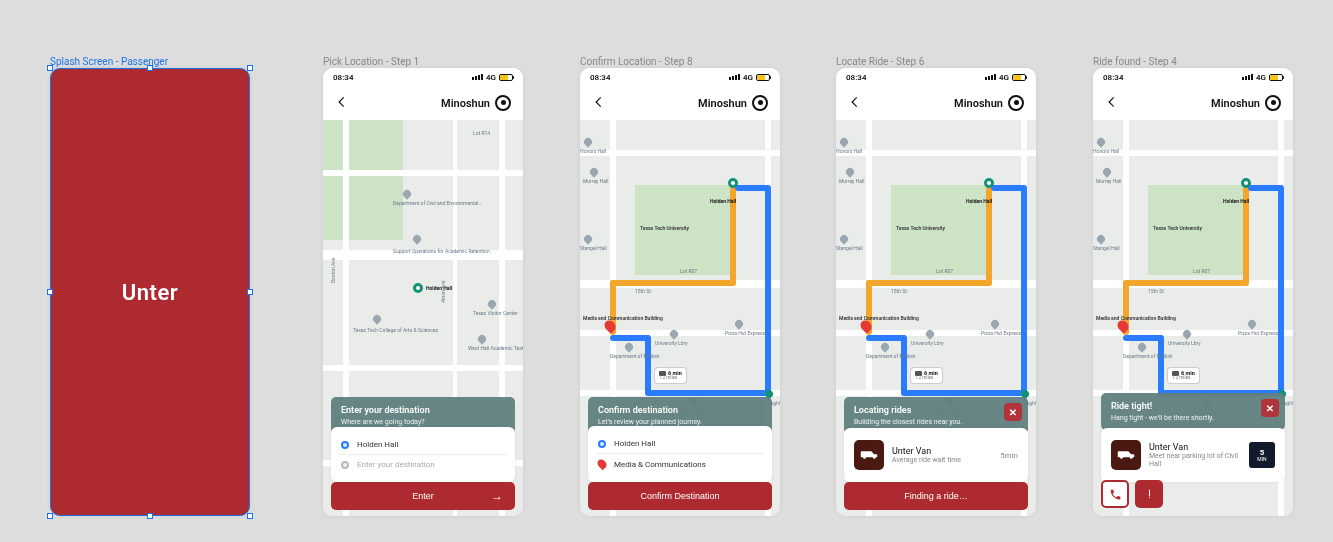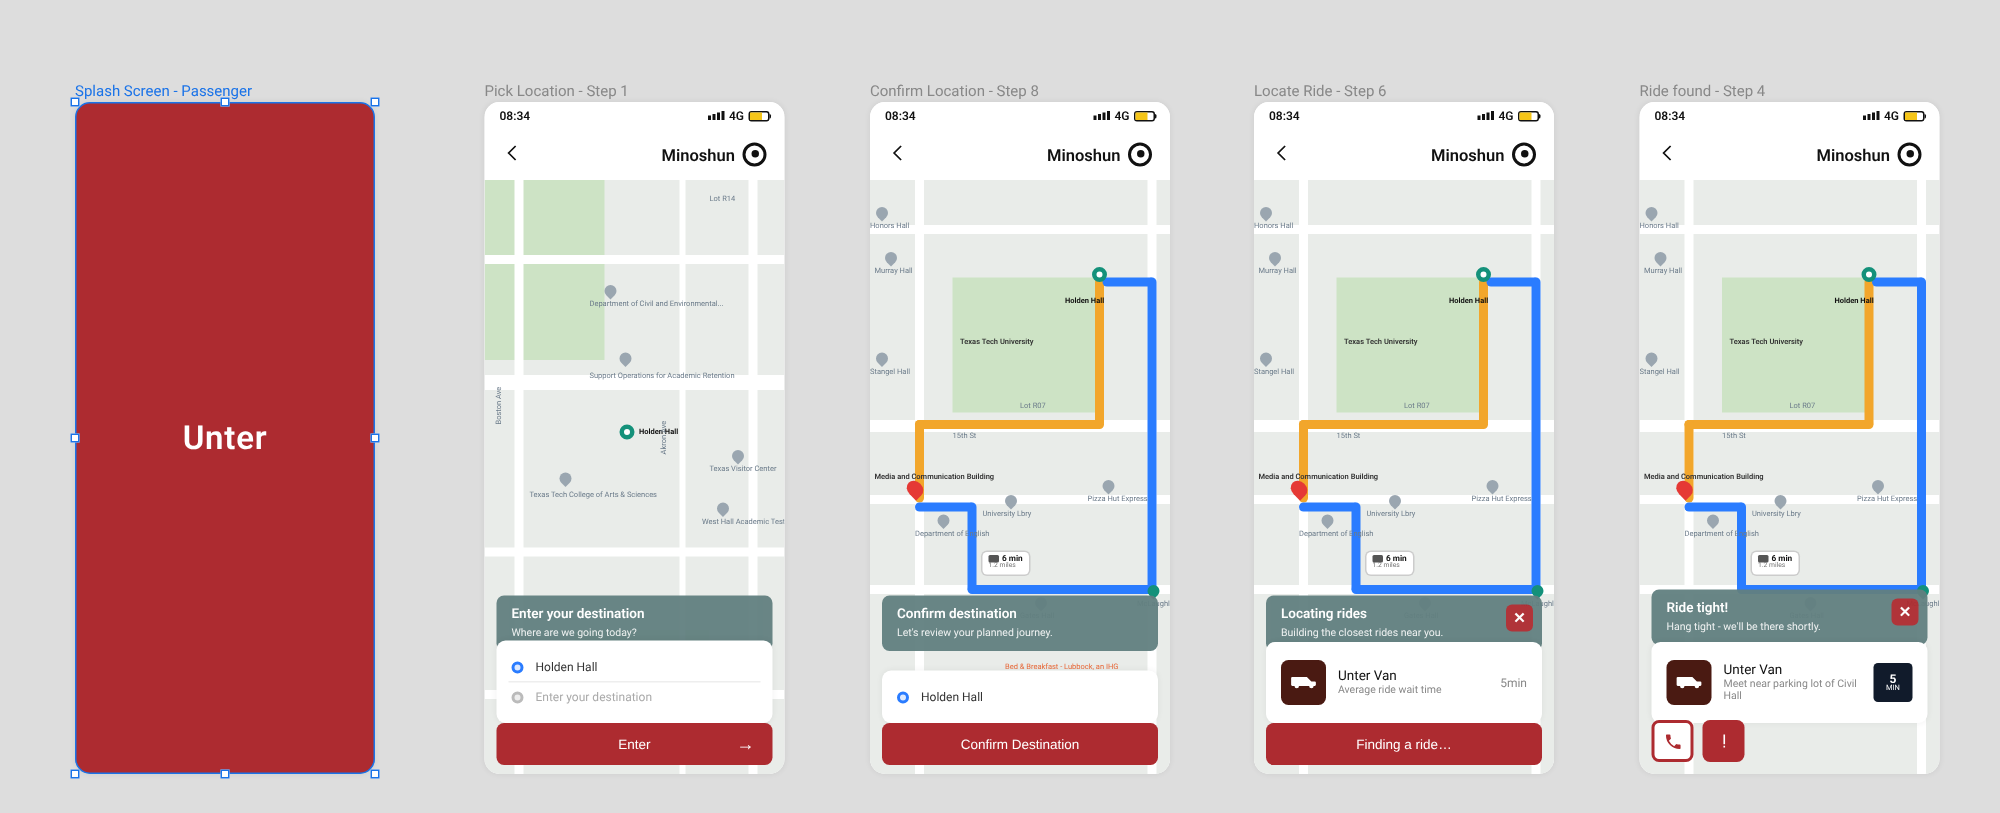--- a/index.html
+++ b/index.html
@@ -362,20 +362,24 @@
     </div>
 
     <div class="map-card" style="bottom:82px;">
       <h4>Confirm destination</h4>
       <p>Let's review your planned journey.</p>
     </div>
     <div class="bottom-card" style="position:absolute;left:0;right:0;bottom:34px;margin:0 8px;">
       <div class="loc-row">
         <div class="dot blue"></div>
         <span>Holden Hall</span>
+      </div>
+      <div class="loc-row">
+        <div class="dot red"></div>
+        <span>Media &amp; Communications</span>
       </div>
     </div>
     <button class="btn-primary" style="position:absolute;left:0;right:0;bottom:0;margin:0 8px 6px;">
       <span>Confirm Destination</span>
     </button>
   </div>
 </div>
 
 <div class="phone" style="left:836px;top:68px;">
   <div class="statusbar">

